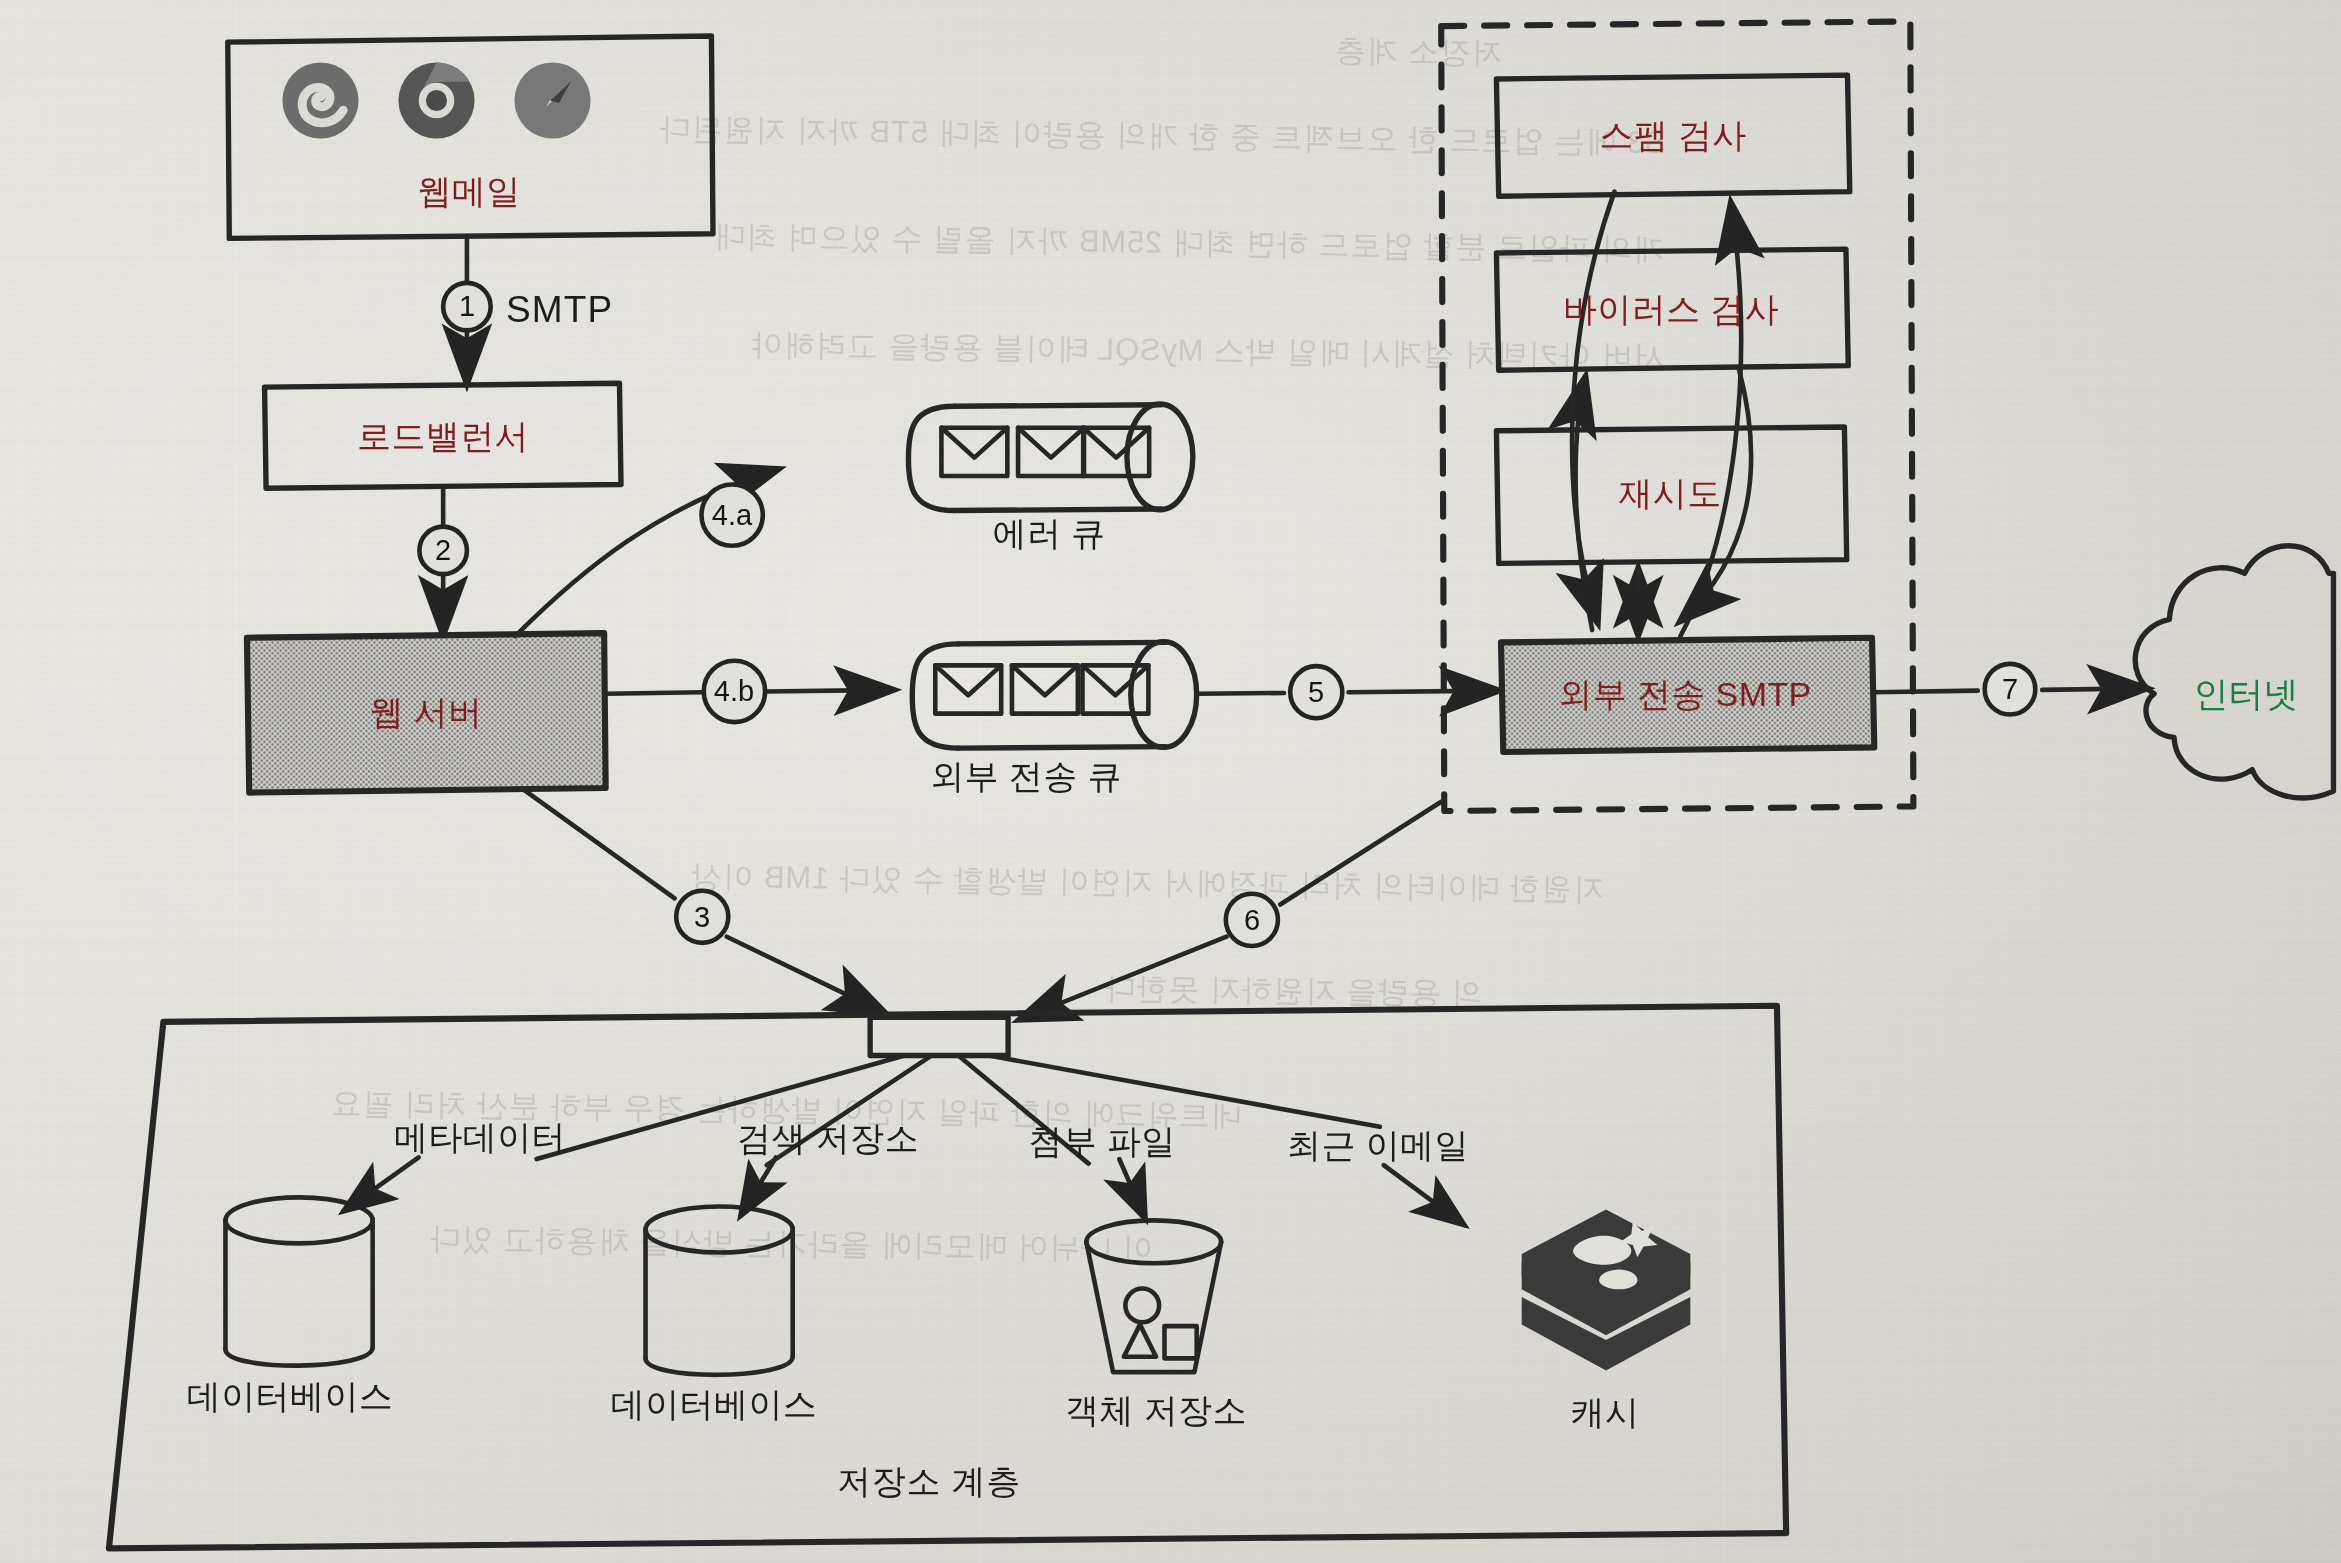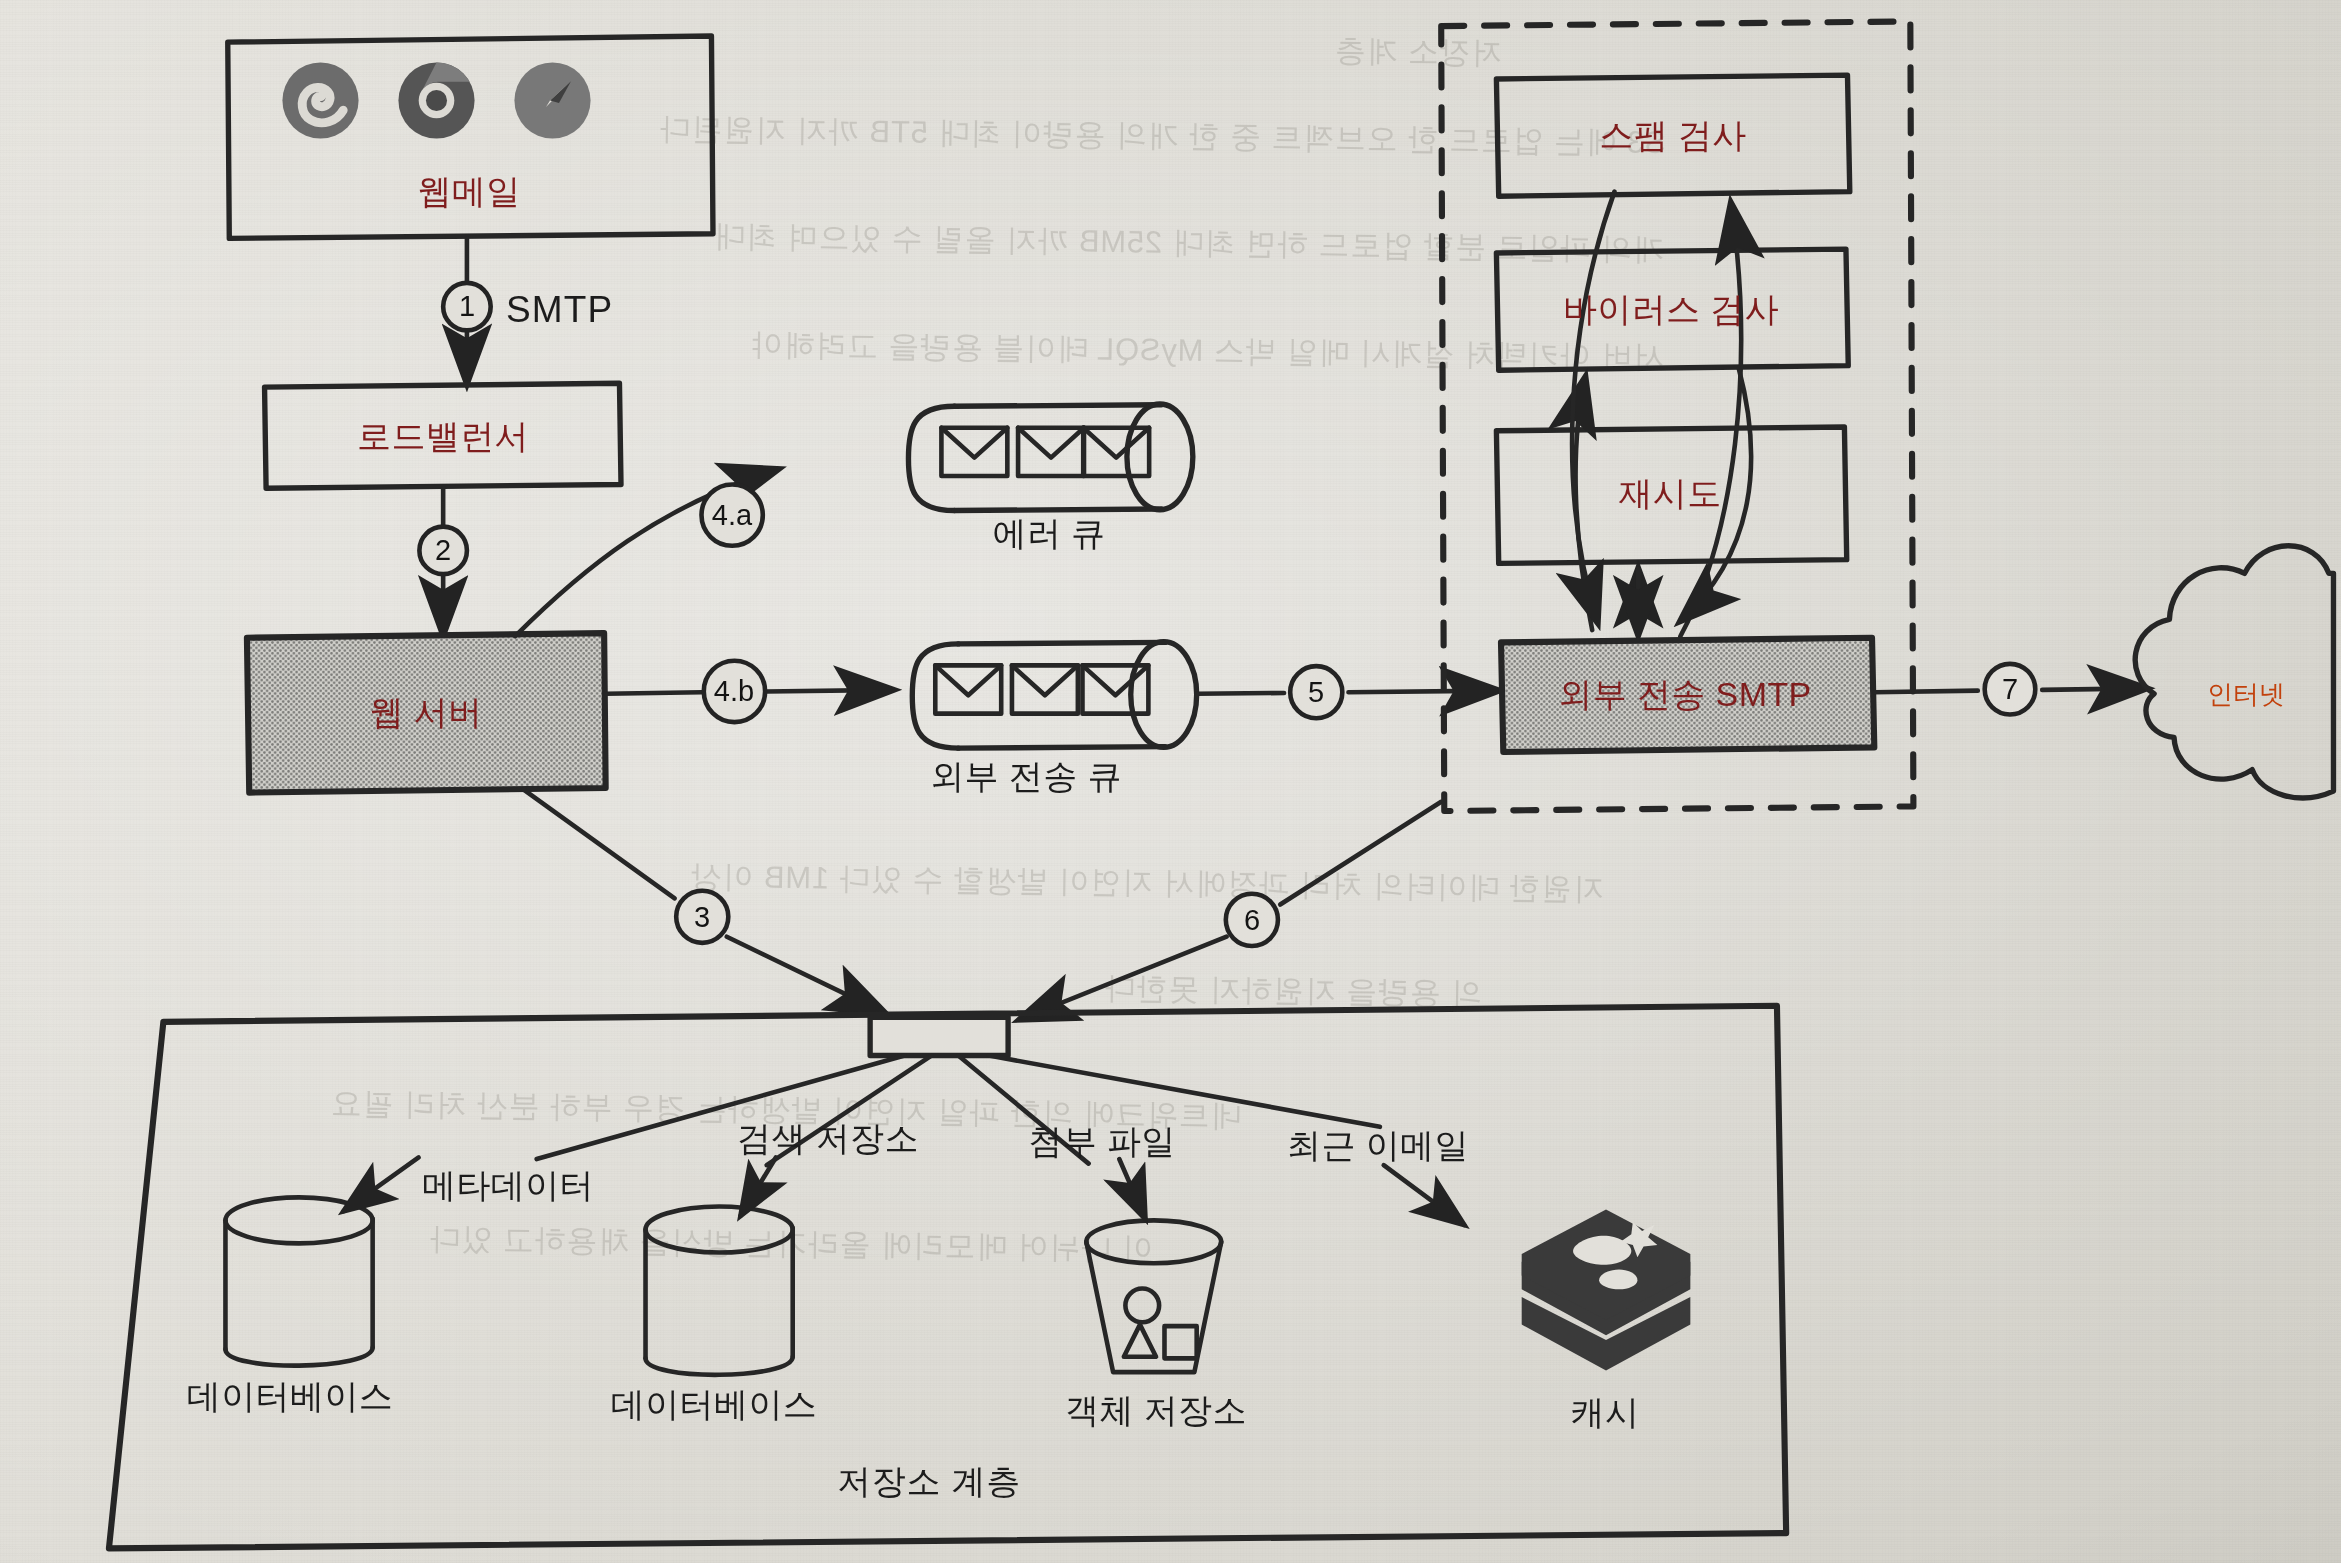--- a/index.html
+++ b/index.html
@@ -60,21 +60,21 @@
     line-height: 1.1;
     user-select: none;
   }
   .lbl.c { transform: translate(-50%, -50%); }
 
   .t-node  { font-size: 34px; font-weight: 400; color: #7f1d1d; letter-spacing: 0.4px; }
   .t-cap   { font-size: 34px; font-weight: 400; color: #1c1c1c; letter-spacing: 0.4px; }
   .t-step  { font-size: 29px; font-weight: 400; color: #141414; }
   .t-proto { font-size: 37px; font-weight: 400; color: #1c1c1c; letter-spacing: 1.1px; }
   .t-layer { font-size: 34px; color: #1c1c1c; letter-spacing: 0.8px; }
-  .t-cloud { font-size: 26px; color: #c2410c; }
+  .t-cloud { font-size: 35px; color: #15803d; }
 
   
   .browsers {
     position: absolute;
     display: flex;
     gap: 35px;
     align-items: center;
   }
   .br-icon { width: 81px; height: 81px; }
 </style>
@@ -290,21 +290,21 @@
   <div class="lbl c t-cap" style="left:1049px; top:534px;">에러 큐</div>
   <div class="lbl c t-cap" style="left:1026px; top:777px;">외부 전송 큐</div>
 
   <div class="lbl c t-node" style="left:1673px; top:136px;">스팸 검사</div>
   <div class="lbl c t-node" style="left:1671px; top:310px;text-align:center;">바이러스 검사</div>
   <div class="lbl c t-node" style="left:1670px; top:494px;">재시도</div>
   <div class="lbl c t-node" style="left:1685px; top:695px;">외부 전송 SMTP</div>
 
   <div class="lbl c t-cloud" style="left:2246px; top:694px;">인터넷</div>
 
-  <div class="lbl c t-cap" style="left:508px; top:1138px;margin-top:48px;">메타데이터</div>
+  <div class="lbl c t-cap" style="left:480px; top:1138px;">메타데이터</div>
   <div class="lbl c t-cap" style="left:828px; top:1139px;">검색 저장소</div>
   <div class="lbl c t-cap" style="left:1102px; top:1142px;">첨부 파일</div>
   <div class="lbl c t-cap" style="left:1378px; top:1146px;">최근 이메일</div>
 
   <div class="lbl c t-cap" style="left:290px; top:1397px;">데이터베이스</div>
   <div class="lbl c t-cap" style="left:714px; top:1405px;">데이터베이스</div>
   <div class="lbl c t-cap" style="left:1156px; top:1411px;">객체 저장소</div>
   <div class="lbl c t-cap" style="left:1605px; top:1413px;">캐시</div>
 
   <div class="lbl c t-layer" style="left:929px; top:1482px;">저장소 계층</div>

